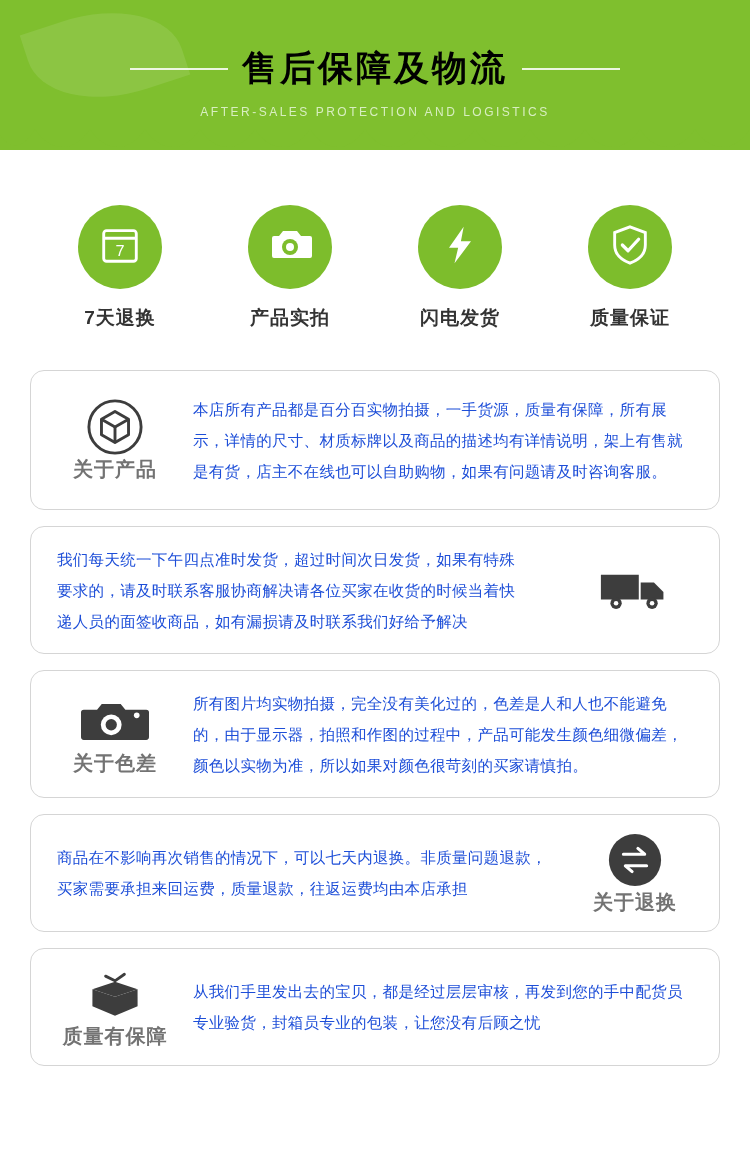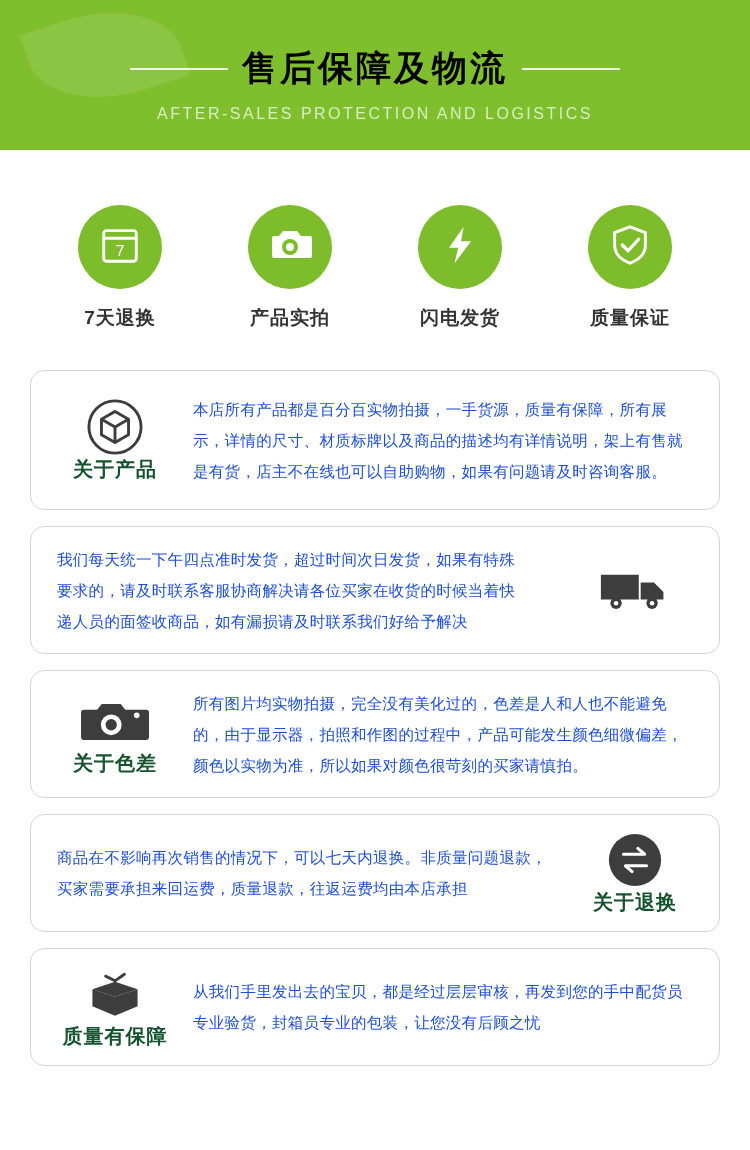--- a/index.html
+++ b/index.html
@@ -42,21 +42,21 @@
     font-weight: bold;
     color: #000000;
     letter-spacing: 3px;
     line-height: 40px;
   }
   .header-sub {
     position: absolute;
     top: 105px;
     left: 0;
     right: 0;
-    font-size: 16px;
+    font-size: 12px;
     color: #d8eec0;
     letter-spacing: 2.5px;
   }
   .rule-left, .rule-right {
     position: absolute;
     top: 68px;
     width: 98px;
     height: 2px;
     background: rgba(255,255,255,0.85);
   }
@@ -144,21 +144,21 @@
   }
   .icon-glyph {
     height: 58px;
     display: flex;
     align-items: center;
     justify-content: center;
   }
   .icon-caption {
     font-size: 20px;
     font-weight: bold;
-    color: #14532d;
+    color: #737373;
     letter-spacing: 1px;
   }
   .card-text {
     flex: 1;
     font-size: 15.5px;
     line-height: 31px;
     color: #1d4ed8;
     letter-spacing: 0.3px;
   }
   .card.left-icon .card-text { padding-left: 12px; }

